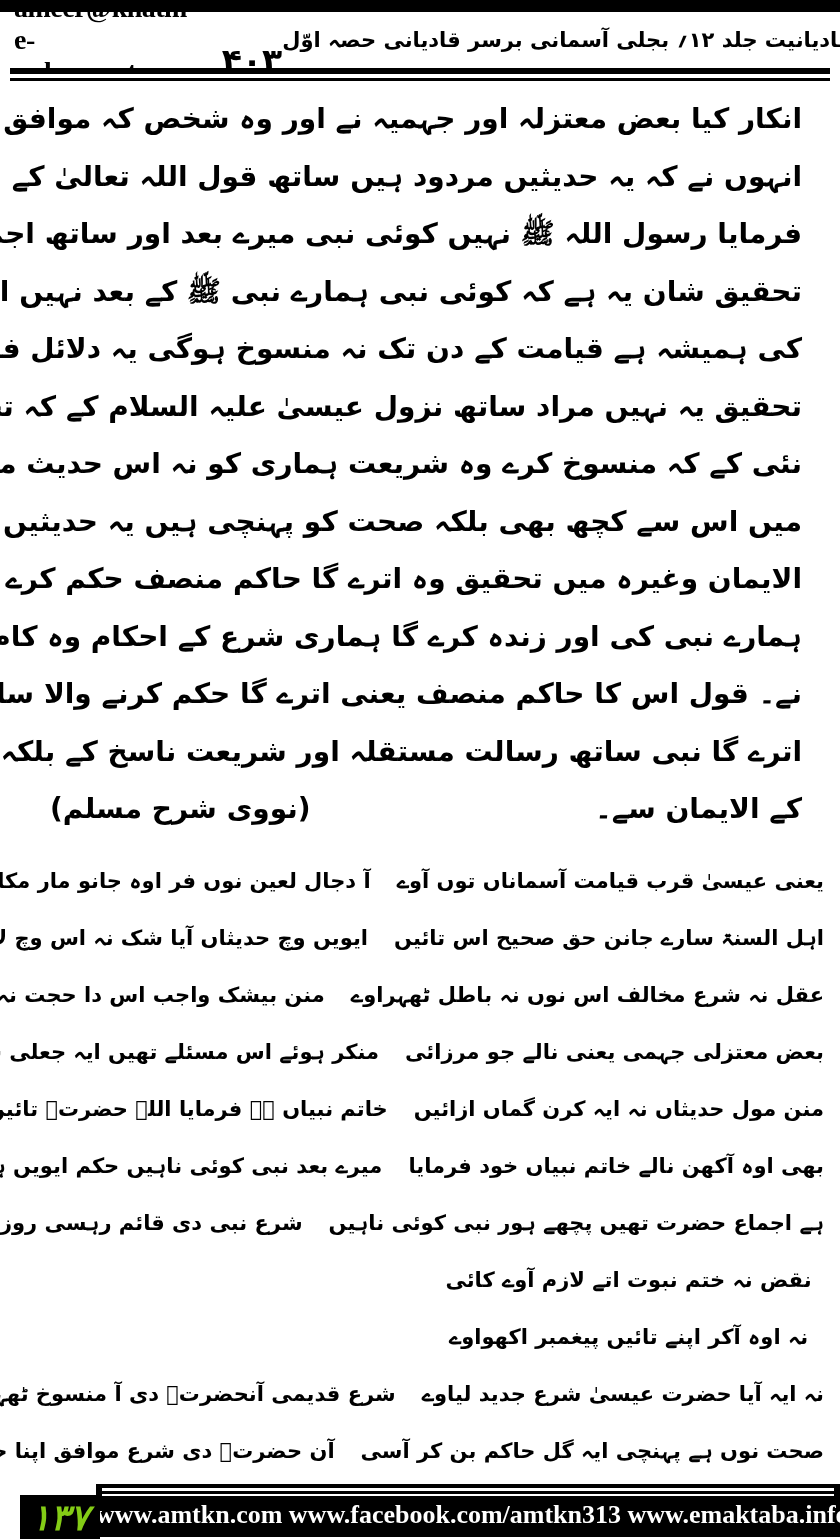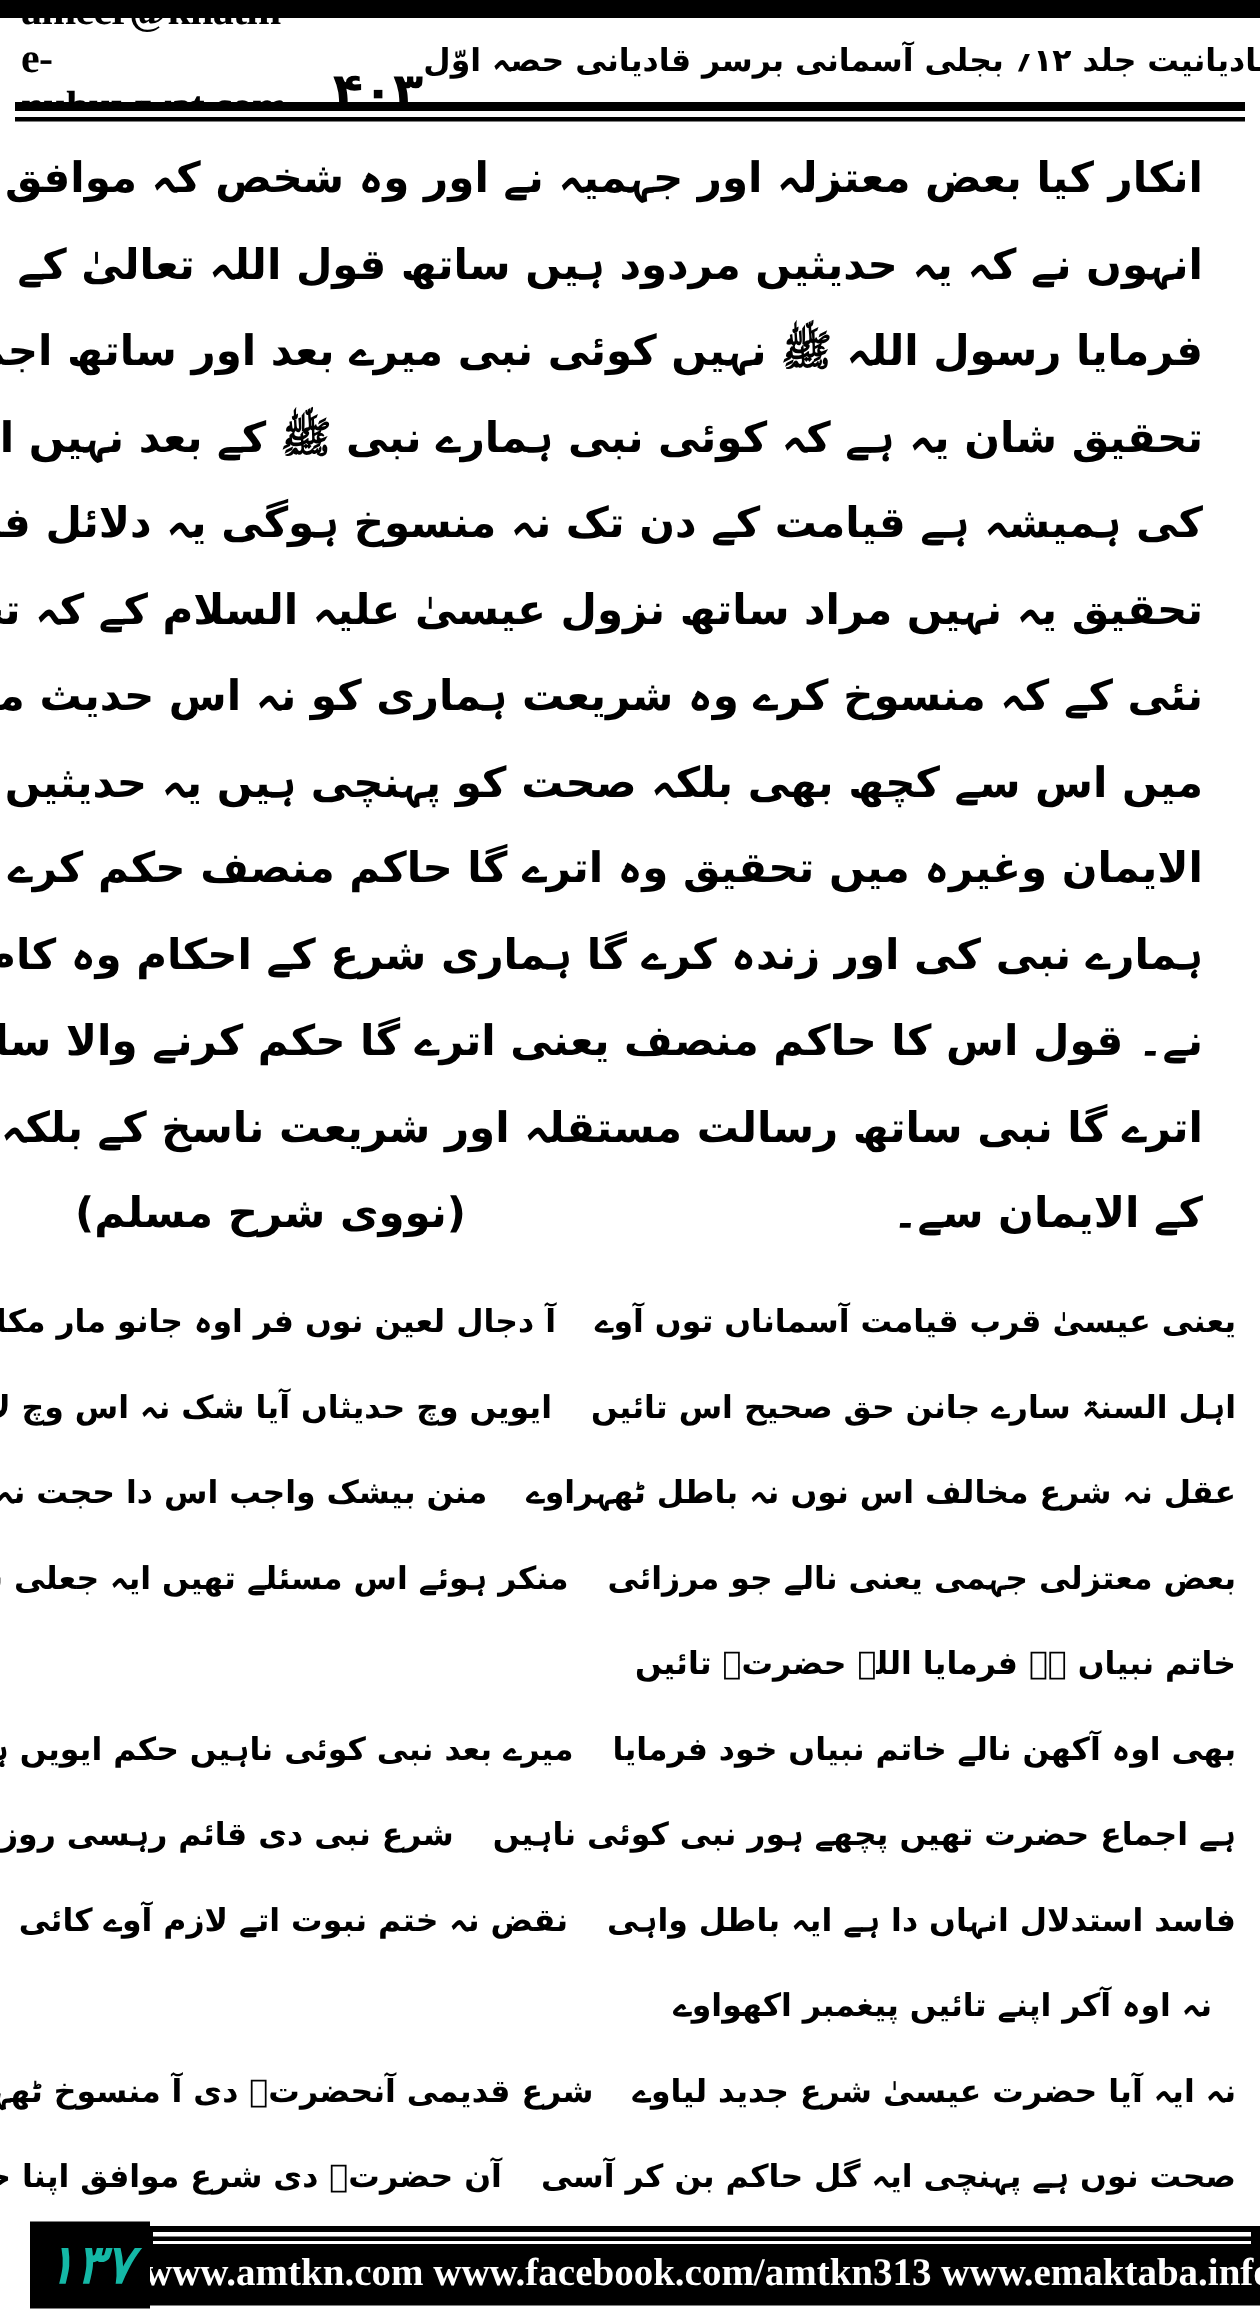--- a/index.html
+++ b/index.html
@@ -69,23 +69,23 @@
   }
   .stripe1, .stripe2 { position:absolute; left:6px; right:6px; background:#fff; }
   .stripe1 { top:4px; height:3px; }
   .stripe2 { top:10px; height:2px; }
   .links {
     position:absolute; left:0; right:0; top:16px; text-align:center;
     color:#fff; font-family:"Liberation Serif", serif; font-weight:bold; font-size:26px;
     white-space:nowrap;
   }
   .pagebox {
-    position:absolute; left:20px; bottom:1px; width:80px; height:58px; background:#000;
+    position:absolute; left:20px; bottom:1px; width:80px; height:44px; background:#000;
     display:flex; align-items:center; justify-content:center;
-    color:#14b8a6; font-size:36px; font-weight:bold; direction:rtl;
+    color:#84cc16; font-size:36px; font-weight:bold; direction:rtl;
     font-style:italic;
   }
 </style>
 </head>
 <body>
 
 <div class="topbar"></div>
 
 <div class="header">
   <span class="email">ameer@khatm-e-nubuwwat.com</span>
@@ -130,32 +130,32 @@
     </div>
     <div class="couplet">
       <div class="hemistich">عقل نہ شرع مخالف اس نوں نہ باطل ٹھہراوے</div>
       <div class="hemistich">منن بیشک واجب اس دا حجت نہ کوئی لاوے</div>
     </div>
     <div class="couplet">
       <div class="hemistich">بعض معتزلی جہمی یعنی نالے جو مرزائی</div>
       <div class="hemistich">منکر ہوئے اس مسئلے تھیں ایہ جعلی سودائی</div>
     </div>
     <div class="couplet">
+      <div class="hemistich">منن مول حدیثاں نہ ایہ کرن گماں ازائیں</div>
       <div class="hemistich">خاتم نبیاں ہے فرمایا اللہ حضرتؐ تائیں</div>
     </div>
     <div class="couplet">
       <div class="hemistich">بھی اوہ آکھن نالے خاتم نبیاں خود فرمایا</div>
       <div class="hemistich">میرے بعد نبی کوئی ناہیں حکم ایویں ہے آیا</div>
     </div>
     <div class="couplet">
       <div class="hemistich">ہے اجماع حضرت تھیں پچھے ہور نبی کوئی ناہیں</div>
       <div class="hemistich">شرع نبی دی قائم رہسی روز قیامت تائیں</div>
     </div>
     <div class="couplet">
-      <div class="hemistich">فاسد استدلال انہاں دا ہے ایہ باطل واہی</div>
       <div class="hemistich">نقض نہ ختم نبوت اتے لازم آوے کائی</div>
     </div>
     <div class="couplet">
       <div class="hemistich">نہ اوہ آکر اپنے تائیں پیغمبر اکھواوے</div>
     </div>
     <div class="couplet">
       <div class="hemistich">نہ ایہ آیا حضرت عیسیٰ شرع جدید لیاوے</div>
       <div class="hemistich">شرع قدیمی آنحضرتؐ دی آ منسوخ ٹھہراوے</div>
     </div>
     <div class="couplet">

